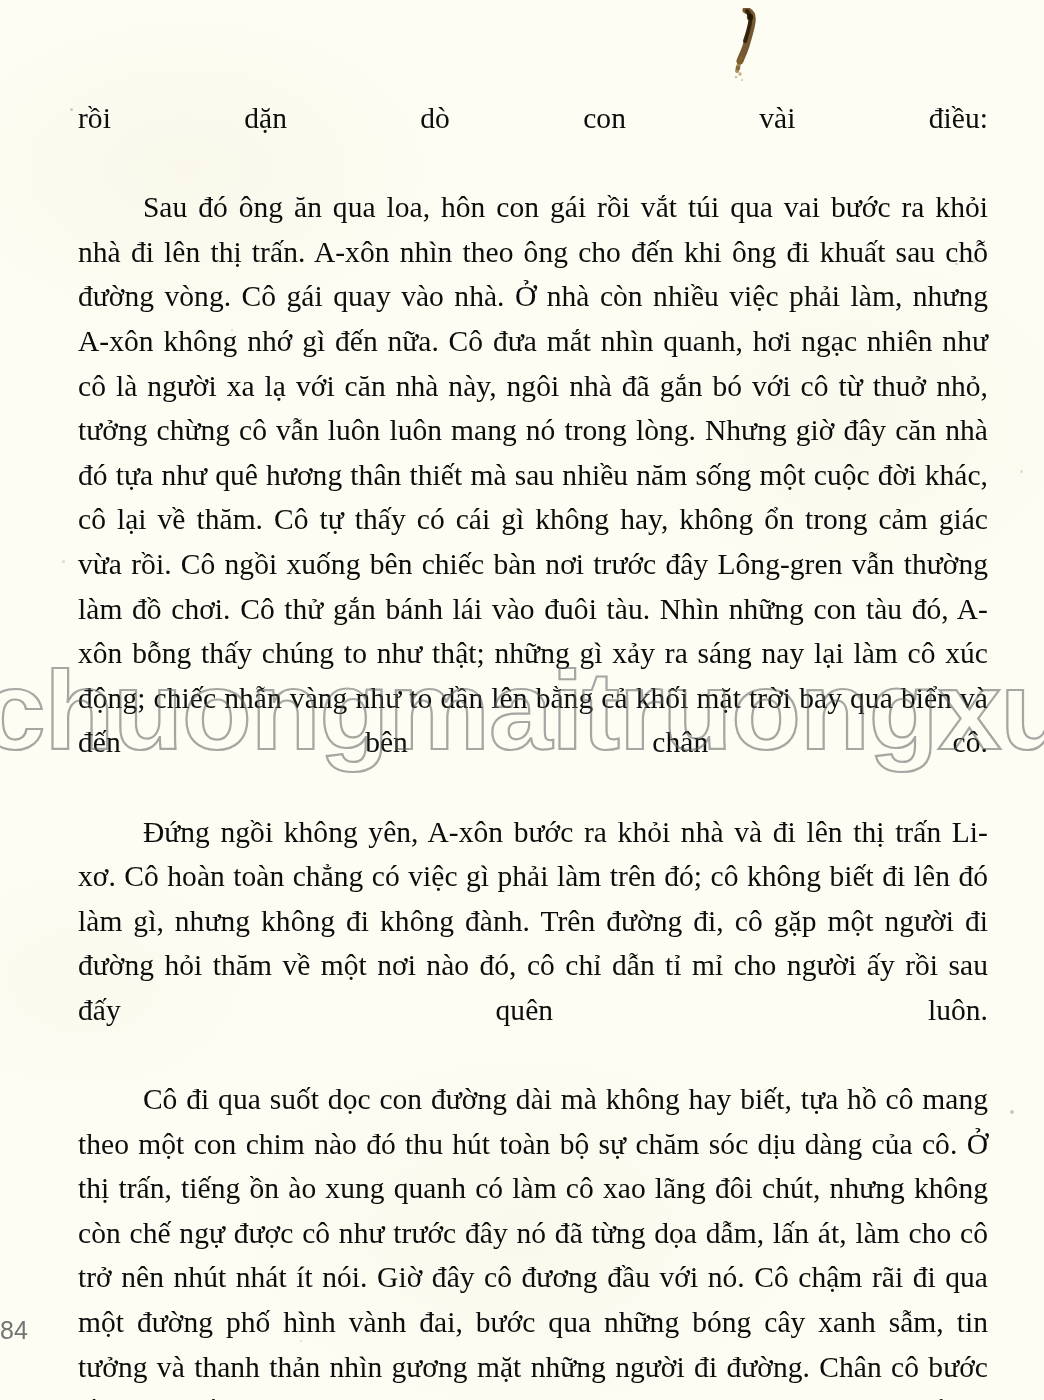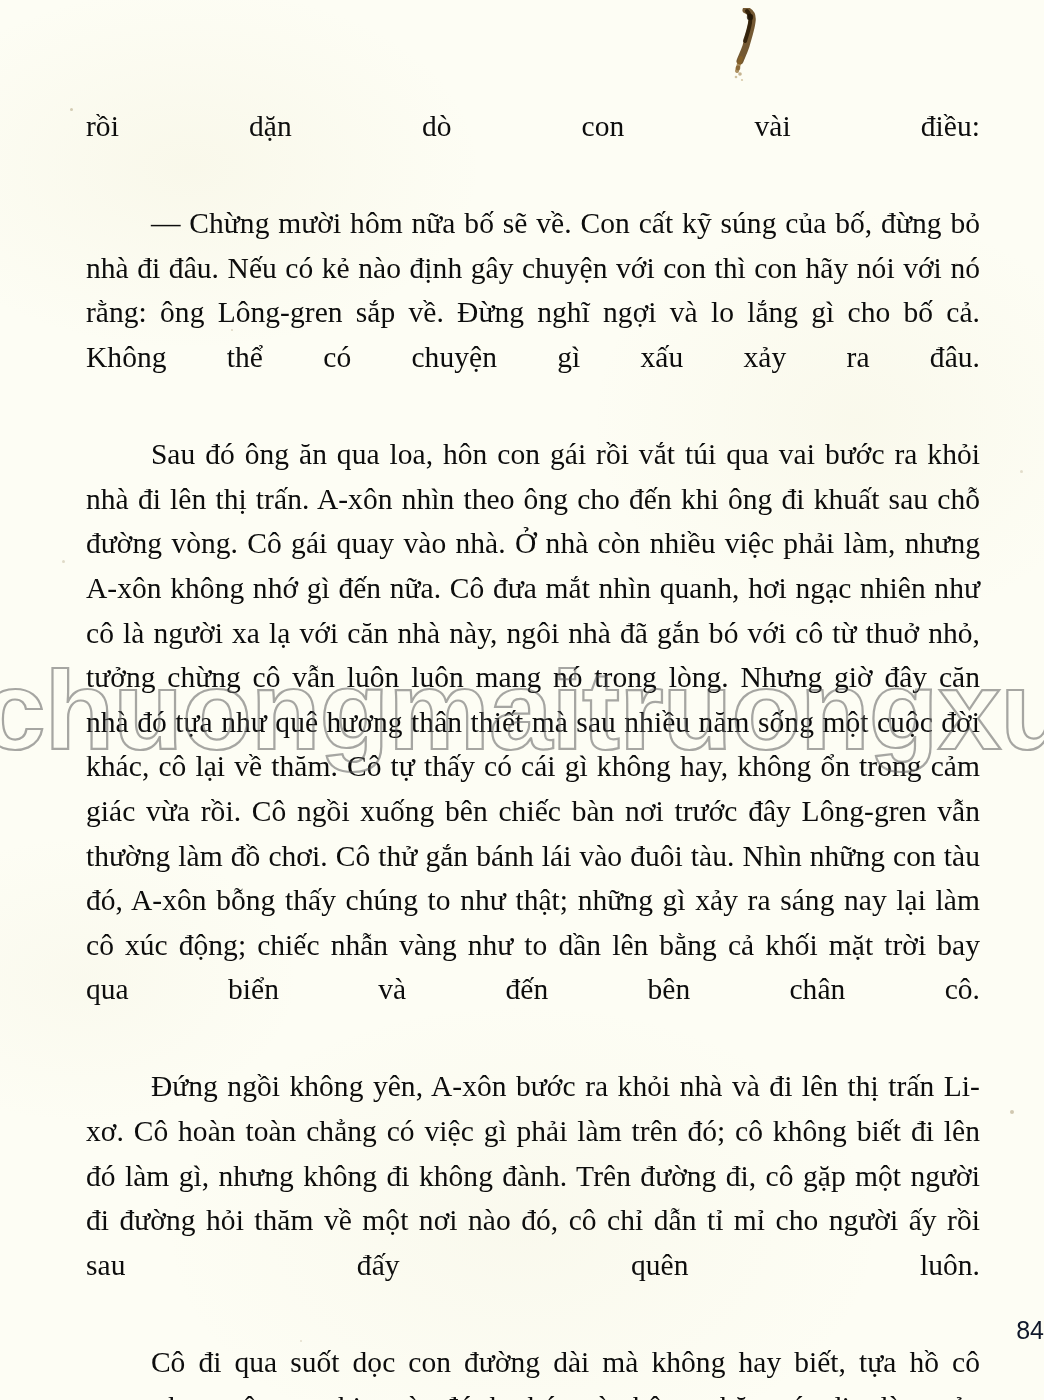--- a/index.html
+++ b/index.html
@@ -31,21 +31,21 @@
     z-index: 1;
   }
   .text-block {
     position: absolute;
     left: 78px;
     top: 96px;
     width: 910px;
     z-index: 3;
   }
   p.para {
-    margin: 8px;
+    margin: 0;
     text-align: justify;
     text-justify: inter-word;
     font-size: 29.5px;
     line-height: 44.6px;
     letter-spacing: 0.05px;
     word-spacing: 0.5px;
     text-indent: 0;
   }
   p.para.indent {
     text-indent: 2.2em;
@@ -56,24 +56,24 @@
   p.para:after {
     content: "";
     display: inline-block;
     width: 100%;
   }
   .page-number {
     position: absolute;
     left: 0;
     right: 0;
     top: 1316px;
-    text-align: right;
+    text-align: left;
     font-family: "Liberation Sans", "DejaVu Sans", sans-serif;
     font-size: 25px;
-    color: #0f172a;
+    color: #737373;
     z-index: 3;
   }
   
   .watermark {
     position: absolute;
     left: -18px;
     top: 655px;
     width: 1085px;
     height: 112px;
     z-index: 4;
@@ -135,21 +135,20 @@
   <div class="speck" style="left:972px; top:260px; width:3px;  height:3px;  opacity:0.45;"></div>
   <div class="speck" style="left:1010px;top:1110px;width:4px;  height:4px;  opacity:0.6;"></div>
   <div class="speck" style="left:62px;  top:560px; width:3px;  height:3px;  opacity:0.4;"></div>
   <div class="speck" style="left:1020px;top:470px; width:3px;  height:3px;  opacity:0.35;"></div>
   <div class="speck" style="left:300px; top:1340px;width:2px;  height:2px;  opacity:0.35;"></div>
 
   <div class="text-block">
 
     <p class="para">rồi dặn dò con vài điều:</p>
 
-    <p class="para indent">— Chừng mười hôm nữa bố sẽ về. Con cất kỹ súng của bố, đừng bỏ nhà đi đâu. Nếu có kẻ nào định gây chuyện với con thì con hãy nói với nó rằng: ông Lông-gren sắp về. Đừng nghĩ ngợi và lo lắng gì cho bố cả. Không thể có chuyện gì xấu xảy ra đâu.</p>
 
     <p class="para indent"><span>Sau đó ông ăn qua loa, hôn con gái rồi vắt túi qua vai bước ra khỏi nhà đi lên thị trấn. A-xôn nhìn theo ông cho đến khi ông đi khuất sau chỗ đường vòng. Cô gái quay vào nhà. Ở nhà còn nhiều việc phải làm, nhưng A-xôn không nhớ gì đến nữa. Cô đưa mắt nhìn quanh, hơi ngạc nhiên như cô là người </span><span class="ital">xa lạ</span><span> với căn nhà này, ngôi nhà đã gắn bó với cô từ thuở nhỏ, tưởng chừng cô vẫn luôn luôn mang nó trong lòng. Nhưng giờ đây căn nhà đó tựa như quê hương thân thiết mà sau nhiều năm sống một cuộc đời khác, cô lại về thăm. Cô tự thấy có cái gì không hay, không ổn trong cảm giác vừa rồi. Cô ngồi xuống bên chiếc bàn nơi trước đây Lông-gren vẫn thường làm đồ chơi. Cô thử gắn bánh lái vào đuôi tàu. Nhìn những con tàu đó, A-xôn bỗng thấy chúng to như thật; những gì xảy ra sáng nay lại làm cô xúc động; chiếc nhẫn vàng như to dần lên bằng cả khối mặt trời bay qua biển và đến bên chân cô.</span></p>
 
     <p class="para indent">Đứng ngồi không yên, A-xôn bước ra khỏi nhà và đi lên thị trấn Li-xơ. Cô hoàn toàn chẳng có việc gì phải làm trên đó; cô không biết đi lên đó làm gì, nhưng không đi không đành. Trên đường đi, cô gặp một người đi đường hỏi thăm về một nơi nào đó, cô chỉ dẫn tỉ mỉ cho người ấy rồi sau đấy quên luôn.</p>
 
     <p class="para indent">Cô đi qua suốt dọc con đường dài mà không hay biết, tựa hồ cô mang theo một con chim nào đó thu hút toàn bộ sự chăm sóc dịu dàng của cô. Ở thị trấn, tiếng ồn ào xung quanh có làm cô xao lãng đôi chút, nhưng không còn chế ngự được cô như trước đây nó đã từng dọa dẫm, lấn át, làm cho cô trở nên nhút nhát ít nói. Giờ đây cô đương đầu với nó. Cô chậm rãi đi qua một đường phố hình vành đai, bước qua những bóng cây xanh sẫm, tin tưởng và thanh thản nhìn gương mặt những người đi đường. Chân cô bước đều, lòng đầy tự tin. Những người ưa quan sát, vào ngày hôm đó, có thể vài lần trông thấy một cô gái, ánh mắt khác thường, đi lẫn giữa đám đông với vẻ</p>
 
   </div>
 
   <div class="watermark">

